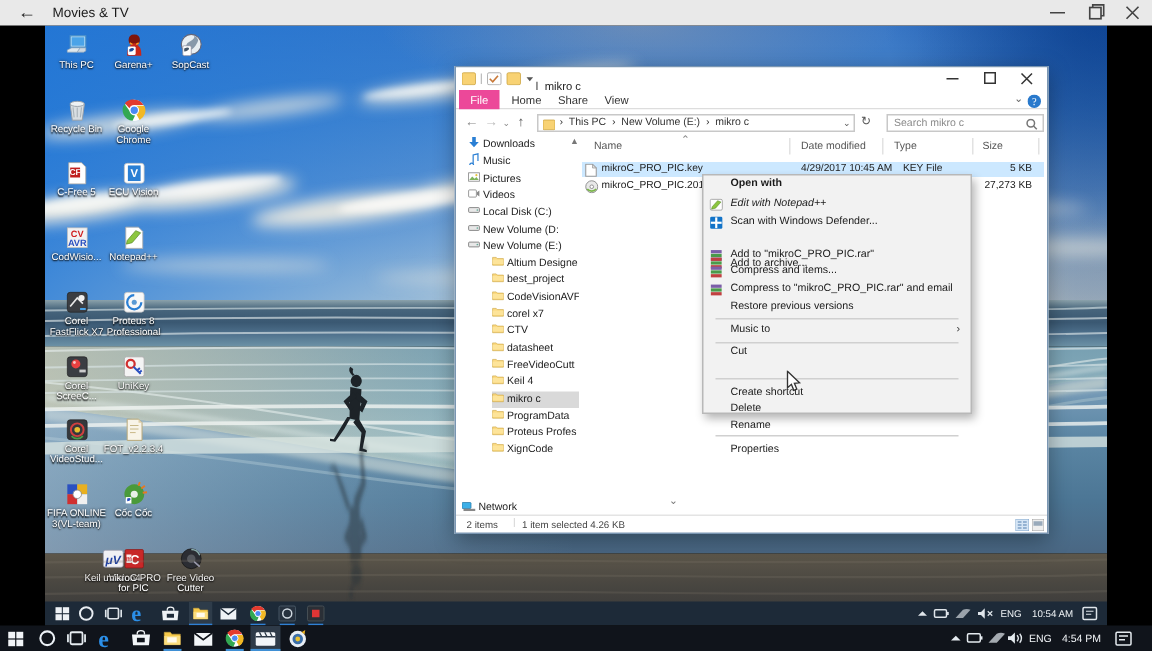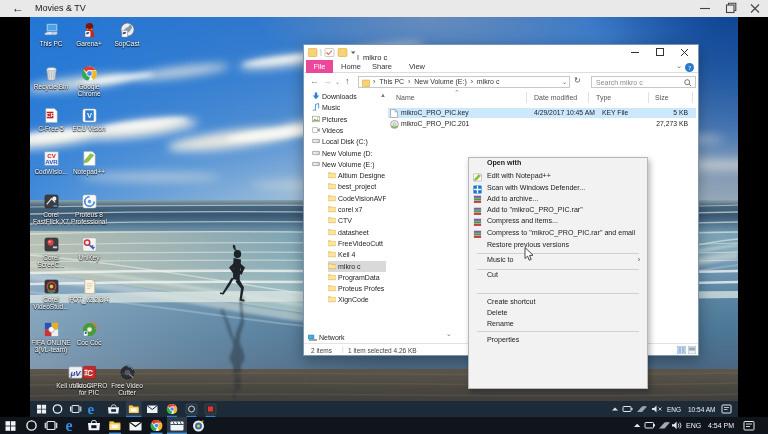--- a/index.html
+++ b/index.html
@@ -51,22 +51,22 @@
 .si { position:absolute; height:11.3px; line-height:11.3px; white-space:nowrap; font-size:7px; color:#222; }
 .si .ic { display:inline-block; width:8px; height:8px; vertical-align:-1px; margin-right:2px; }
 #flist { position:absolute; left:82px; top:0; width:314px; height:256px; }
 #heads { position:absolute; left:0; top:0; width:100%; height:15px; color:#555; font-size:7px; }
 #heads span { position:absolute; top:4px; }
 .vline { position:absolute; top:2px; width:1px; height:11px; background:#e2e2e2; }
 .frow { position:absolute; left:2px; width:308px; height:10.5px; font-size:6.8px; color:#222; line-height:10.5px; white-space:nowrap; }
 .frow span { position:absolute; }
 #status { position:absolute; left:0; bottom:0; width:100%; height:12px; border-top:1px solid #e4e4e4; font-size:6.5px; color:#444; }
 
-#cmenu { position:absolute; left:438px; top:99px; width:180px; height:232px; background:#f2f2f2;
-  border:1px solid #b8b8b8; box-shadow:2px 3px 6px rgba(0,0,0,0.3); font-size:7.1px; color:#1a1a1a;margin-top:41px; }
+#cmenu { position:absolute; left:438px; top:99px; width:180px; height:160px; background:#f2f2f2;
+  border:1px solid #b8b8b8; box-shadow:2px 3px 6px rgba(0,0,0,0.3); font-size:7.1px; color:#1a1a1a; }
 .mi { position:absolute; left:1px; width:176px; height:11.3px; line-height:11.3px; white-space:nowrap; }
 .mi .mic { position:absolute; left:3px; top:1.2px; width:9px; height:9px; }
 .mi .mt { position:absolute; left:17px; top:0; }
 .msep { position:absolute; left:8px; width:162px; height:1px; background:#d0d0d0; }
 
 #tb-in { position:absolute; left:0; top:384px; width:708px; height:16px; background:#1d2a38; }
 
 #tb-out { position:absolute; left:0; top:417px; width:768px; height:17px; background:#10141b; }
 </style>
 </head>
@@ -414,21 +414,21 @@
         </div>
         <div id="wctl"><svg width="75" height="15">
           <line x1="8" y1="7.5" x2="16" y2="7.5" stroke="#333" stroke-width="1"></line>
           <rect x="33.5" y="3.5" width="7" height="7" fill="none" stroke="#333" stroke-width="1"></rect>
           <path d="M58,4 l7,7 M65,4 l-7,7" stroke="#333" stroke-width="1"></path>
         </svg></div>
         <div id="ribbon">
           <span class="tab file">File</span>
           <span class="tab" style="left:31px;width:32px;">Home</span>
           <span class="tab" style="left:63px;width:30px;">Share</span>
-          <span class="tab" style="left:93px;width:28px;text-align:right;">View</span>
+          <span class="tab" style="left:93px;width:28px;">View</span>
           <span style="position:absolute;right:16px;top:2px;font-size:7px;color:#666;">⌄</span>
           <svg style="position:absolute;right:4px;top:2.5px;" width="9" height="9">
               <circle cx="4.5" cy="4.5" r="4.5" fill="#2979cc"></circle>
               <text x="4.5" y="6.8" font-size="7" fill="#fff" text-anchor="middle" font-family="Liberation Serif">?</text>
             </svg>
         </div>
         <div id="addr">
           <span class="nav" style="left:6px;">←</span>
           <span class="nav" style="left:19px;color:#bbb;">→</span>
           <span class="nav" style="left:31px;font-size:6px;top:5px;">⌄</span>
@@ -584,36 +584,36 @@
           <svg style="position:absolute;right:2px;top:2px;" width="8" height="8">
               <rect x="0" y="0" width="8" height="8" fill="#eee" stroke="#999" stroke-width="0.6"></rect>
               <rect x="1" y="1.5" width="6" height="3" fill="#9ab"></rect>
             </svg>
         </div>
       </div>
       <div id="cmenu">
         <div class="mi" style="top:0.4px;">
             <span class="mt" style="font-weight:bold;">Open with</span>
           </div>
-        <div class="mi" style="top:13.4px;">
+        <div class="mi" style="top:13.4px;font-style:italic;">
             <svg class="mic" viewBox="0 0 10 10">
               <rect x="0.5" y="1" width="9" height="8" rx="1" fill="#fff" stroke="#999" stroke-width="0.6"></rect>
               <path d="M2,6.5 l4,-4.5 2.5,1 -4,4.5 -3,0.8z" fill="#8cc63f" stroke="#5a8a2a" stroke-width="0.4"></path>
             </svg>
             <span class="mt">Edit with Notepad++</span>
           </div>
         <div class="mi" style="top:25.4px;">
             <svg class="mic" viewBox="0 0 10 10">
               <rect x="0.5" y="0.5" width="9" height="9" rx="1" fill="#1273c8"></rect>
               <rect x="4.2" y="1" width="1.6" height="8" fill="#fff"></rect>
               <rect x="1" y="4.2" width="8" height="1.6" fill="#fff"></rect>
             </svg>
             <span class="mt">Scan with Windows Defender...</span>
           </div>
-        <div class="mi" style="top:36px;padding-left:38px;">
+        <div class="mi" style="top:53px;padding-left:38px;">
             <svg class="mic" viewBox="0 0 10 10">
               <g>
                 <rect x="1" y="0.8" width="8" height="2.4" fill="#7b5ea7"></rect>
                 <rect x="1" y="3.6" width="8" height="2.4" fill="#4a9a4a"></rect>
                 <rect x="1" y="6.4" width="8" height="2.4" fill="#c04040"></rect>
               </g>
             </svg>
             <span class="mt">Add to archive...</span>
           </div>
         <div class="mi" style="top:47.4px;">

